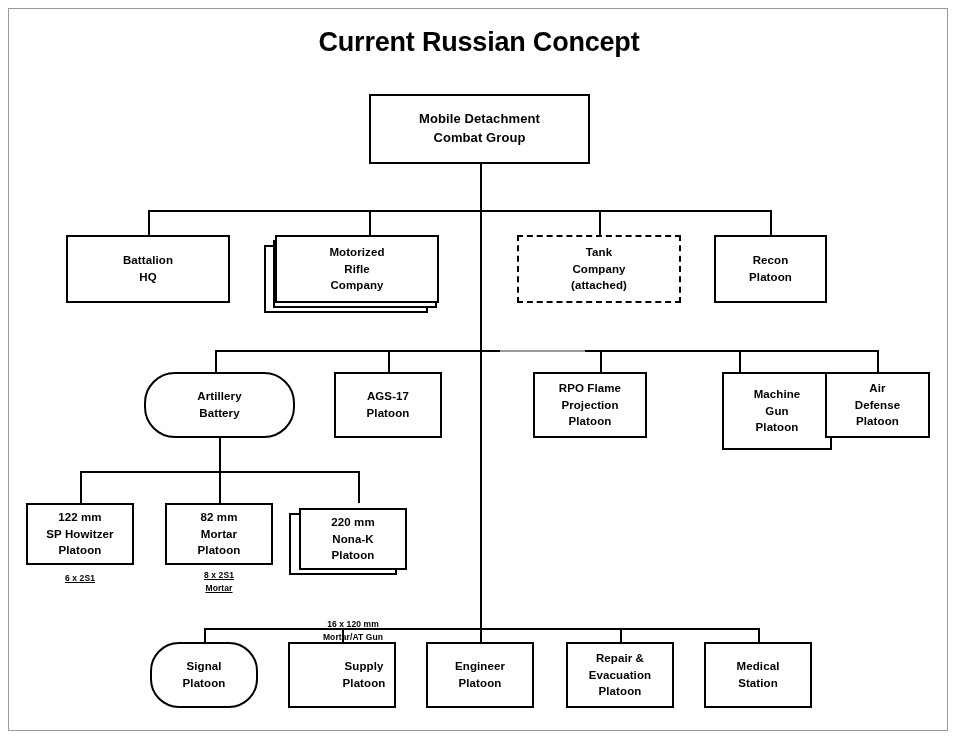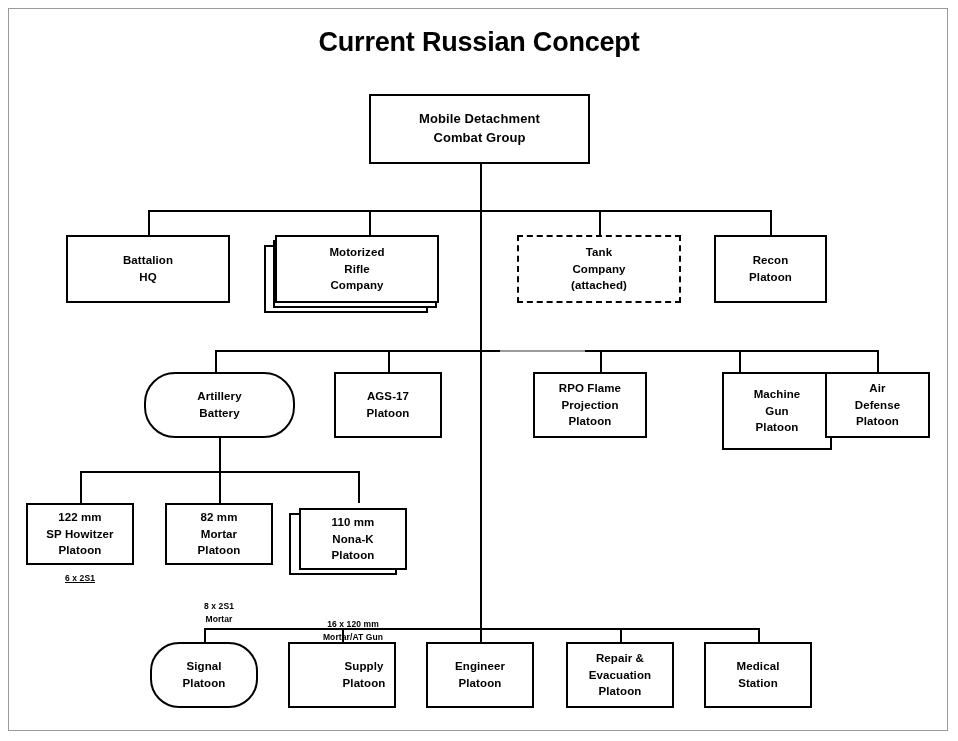--- a/index.html
+++ b/index.html
@@ -234,29 +234,29 @@
     <span>6 x 2S1</span>
   </div>
 
   <div class="node" style="left:165px; top:503px; width:108px; height:62px;">
     <div class="lines">
       <span>82 mm</span><br>
       <span>Mortar</span><br>
       <span>Platoon</span>
     </div>
   </div>
-  <div class="caption" style="left:165px; top:600px; width:108px;">
+  <div class="caption" style="left:165px; top:569px; width:108px;text-decoration:underline;">
     <span>8 x 2S1</span><br>
     <span>Mortar</span>
   </div>
 
   <div class="stack-layer" style="left:289px; top:513px; width:108px; height:62px;"></div>
   <div class="node" style="left:299px; top:508px; width:108px; height:62px;">
     <div class="lines">
-      <span>110 mm</span><br>
+      <span>220 mm</span><br>
       <span>Nona-K</span><br>
       <span>Platoon</span>
     </div>
   </div>
   <div class="caption" style="left:289px; top:578px; width:128px;margin-top:40px;">
     <span>16 x 120 mm</span><br>
     <span>Mortar/AT Gun</span>
   </div>
 
   <div class="hline" style="left:204px; top:628px; width:554px;"></div>

